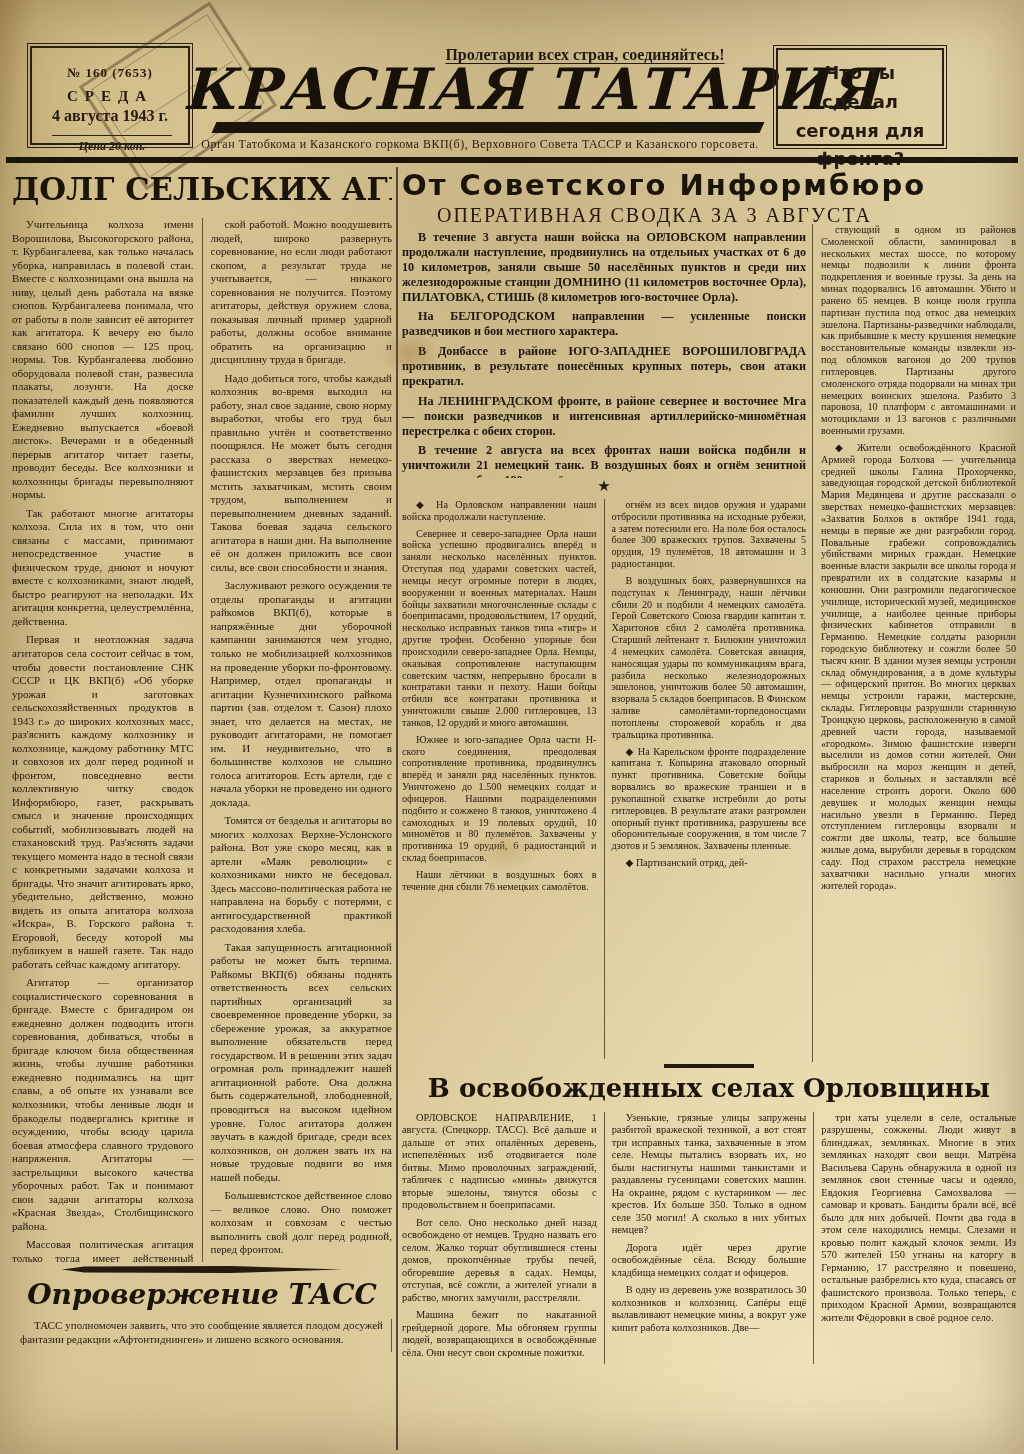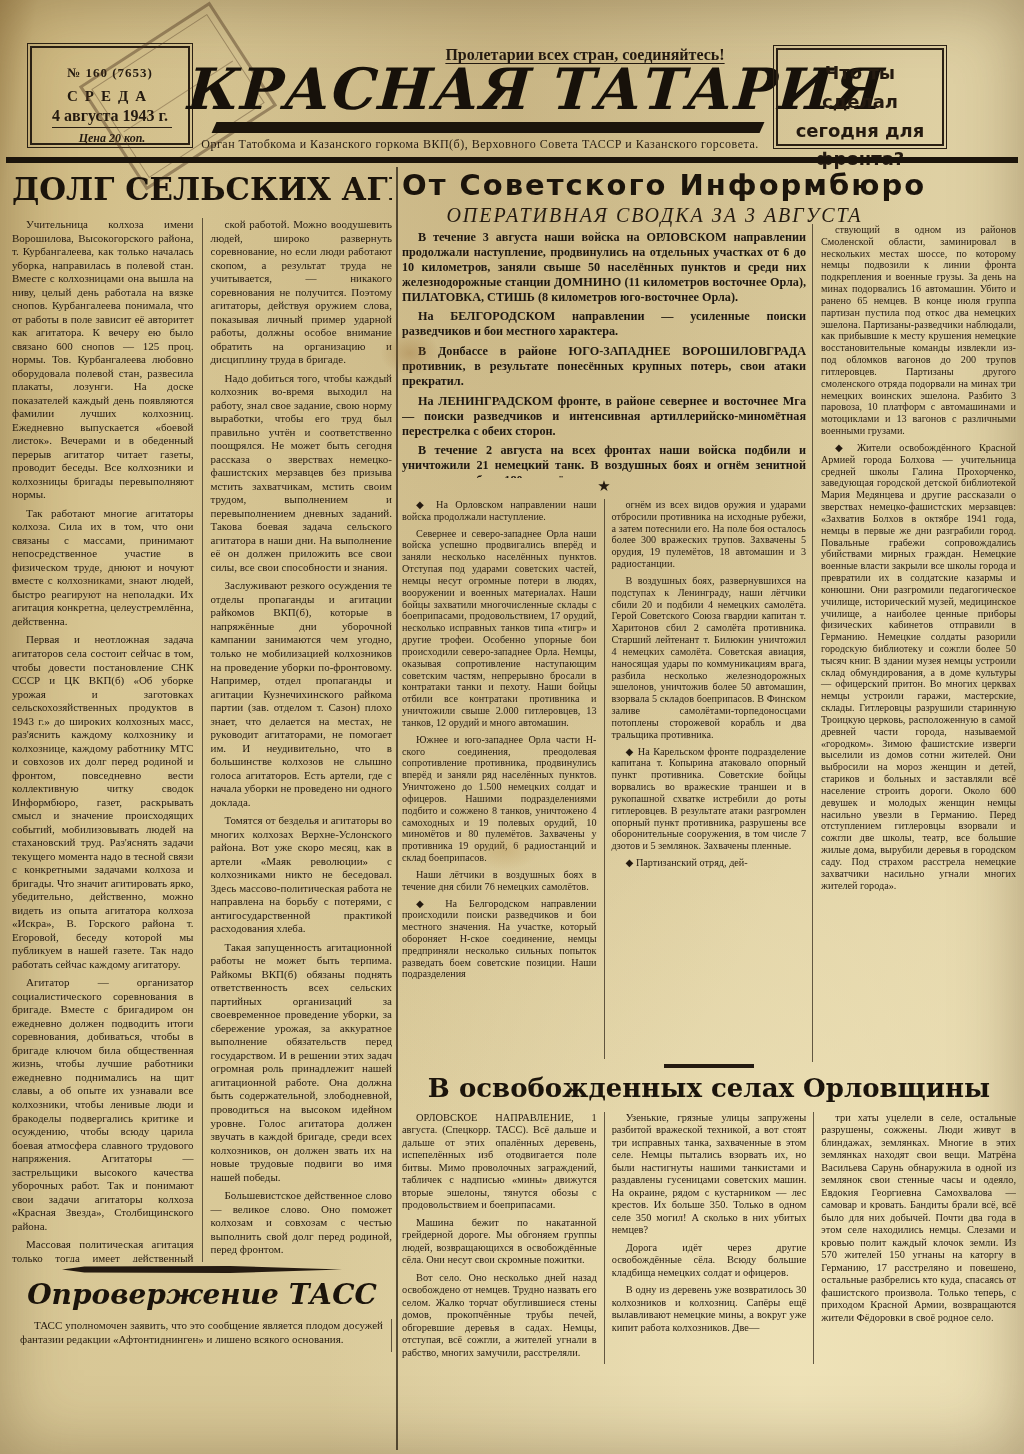--- a/index.html
+++ b/index.html
@@ -10,21 +10,21 @@
       radial-gradient(ellipse at 50% 8%, rgba(150,120,70,.25) 0%, rgba(150,120,70,0) 55%),
       linear-gradient(100deg,#b69c64 0%,#cdb77f 3%,#d8c795 18%,#dbcc9e 66%,#e7dab0 100%);
     box-shadow:inset 0 0 70px rgba(80,55,20,.4);}
   .stain{position:absolute;border-radius:50%;pointer-events:none;}
   
   #issue-box{position:absolute;left:30px;top:46px;width:160px;height:99px;border:2px solid #2a2014;
     outline:1px solid #2a2014;outline-offset:2px;text-align:center;padding-top:17px;box-sizing:border-box;}
   #issue-no{font-weight:bold;font-size:13px;letter-spacing:1px;}
   #issue-day{font-weight:bold;font-size:15px;letter-spacing:7px;margin-top:7px;}
   #issue-date{font-weight:bold;font-size:16px;margin-top:2px;}
-  #issue-price{font-weight:bold;font-style:italic;font-size:12px;margin-top:2px;border-top:1px solid #2a2014;width:120px;margin-left:20px;padding-top:3px;}
+  #issue-price{font-weight:bold;font-style:italic;font-size:12px;margin-top:10px;border-top:1px solid #2a2014;width:120px;margin-left:20px;padding-top:3px;}
   #stamp{position:absolute;left:100px;top:34px;width:150px;height:118px;transform:rotate(-33deg);
     border:3px solid rgba(72,48,28,.5);opacity:.85;pointer-events:none;}
   #stamp:before{content:"";position:absolute;left:6px;top:6px;right:6px;bottom:6px;border:1px solid rgba(72,48,28,.45);}
   #stamp:after{content:"";position:absolute;left:10px;top:50%;right:10px;height:1px;background:rgba(72,48,28,.4);}
   #slogan{position:absolute;left:415px;top:46px;width:340px;text-align:center;font-weight:bold;font-size:16px;
     text-decoration:underline;text-underline-offset:3px;}
   #masthead{position:absolute;left:188px;top:60px;width:584px;text-align:center;
     font-family:"DejaVu Serif",serif;font-style:italic;font-weight:bold;font-size:57px;line-height:1;
     color:#17110a;letter-spacing:1px;transform:skewX(-4deg);white-space:nowrap;}
   #masthead-bar{position:absolute;left:214px;top:122px;width:548px;height:11px;background:#1b140b;transform:skewX(-24deg);}
@@ -51,21 +51,21 @@
   .taper{width:280px;height:7px;margin:0 auto 5px;background:#241a10;
     clip-path:polygon(0 50%,8% 8%,60% 0,100% 50%,60% 100%,8% 92%);}
   #tass h2{margin:0 0 8px;font-family:"DejaVu Serif",serif;font-style:italic;font-weight:bold;font-size:28px;text-align:center;color:#1b140b;}
   #tass .col{font-size:11px;line-height:1.25;}
   #tass .col:first-child{border-right:1px solid rgba(42,32,18,.7);padding-right:8px;}
   #tass .col:last-child{padding-left:8px;}
   
   #ib{position:absolute;left:402px;top:168px;width:614px;height:896px;}
   #ib-head{margin:0;width:505px;font-family:"DejaVu Sans",sans-serif;font-weight:bold;font-size:29px;
     letter-spacing:2px;text-align:center;color:#1b140b;white-space:nowrap;}
-  #ib-sub{width:505px;font-style:italic;font-size:20px;letter-spacing:2px;text-align:center;margin-top:2px;}
+  #ib-sub{width:505px;font-size:20px;letter-spacing:2px;text-align:center;margin-top:2px;}
   #ib-lead{position:absolute;left:0;top:62px;width:404px;height:248px;overflow:hidden;}
   #ib-lead .para{font-weight:bold;font-size:12.2px;line-height:1.22;text-indent:16px;color:#1e1710;}
   #ib-star{position:absolute;left:0;top:309px;width:404px;text-align:center;font-size:15px;}
   #ib-cols{position:absolute;left:0;top:331px;width:404px;height:560px;overflow:hidden;}
   #ib-cols .col,( dummy ){}
   #ib-cols .col{font-size:10.2px;line-height:1.16;}
   #ib-cols .col:first-child{border-right:1px solid rgba(42,32,18,.7);padding-right:7px;}
   #ib-cols .col:last-child{padding-left:7px;}
   #ib-col3{position:absolute;left:410px;top:56px;width:204px;height:838px;overflow:hidden;
     border-left:1px solid rgba(42,32,18,.7);padding-left:8px;box-sizing:border-box;
@@ -143,43 +143,42 @@
         <p class="para">На ЛЕНИНГРАДСКОМ фронте, в районе севернее и восточнее Мга — поиски разведчиков и интенсивная артиллерийско-миномётная перестрелка с обеих сторон.</p>
         <p class="para">В течение 2 августа на всех фронтах наши войска подбили и уничтожили 21 немецкий танк. В воздушных боях и огнём зенитной артиллерии сбито 180 самолётов противника.</p>
       </div>
     <div id="ib-star">★</div>
     <div id="ib-cols" class="cols">
       <div class="col">
           <p class="para">◆ На Орловском направлении наши войска продолжали наступление.</p>
           <p class="para">Севернее и северо-западнее Орла наши войска успешно продвигались вперёд и заняли несколько населённых пунктов. Отступая под ударами советских частей, немцы несут огромные потери в людях, вооружении и военных материалах. Наши бойцы захватили многочисленные склады с боеприпасами, продовольствием, 17 орудий, несколько исправных танков типа «тигр» и другие трофеи. Особенно упорные бои происходили северо-западнее Орла. Немцы, оказывая сопротивление наступающим советским частям, непрерывно бросали в контратаки танки и пехоту. Наши бойцы отбили все контратаки противника и уничтожили свыше 2.000 гитлеровцев, 13 танков, 12 орудий и много автомашин.</p>
           <p class="para">Южнее и юго-западнее Орла части Н-ского соединения, преодолевая сопротивление противника, продвинулись вперёд и заняли ряд населённых пунктов. Уничтожено до 1.500 немецких солдат и офицеров. Нашими подразделениями подбито и сожжено 8 танков, уничтожено 4 самоходных и 19 полевых орудий, 10 миномётов и 80 пулемётов. Захвачены у противника 19 орудий, 6 радиостанций и склад боеприпасов.</p>
           <p class="para">Наши лётчики в воздушных боях в течение дня сбили 76 немецких самолётов.</p>
-          <p class="para">◆ На Белгородском направлении происходили поиски разведчиков и бои местного значения. На участке, который обороняет Н-ское соединение, немцы предприняли несколько сильных попыток разведать боем советские позиции. Наши подразделения</p>
         </div>
       <div class="col">
           <p class="para">огнём из всех видов оружия и ударами отбросили противника на исходные рубежи, а затем потеснили его. На поле боя осталось более 300 вражеских трупов. Захвачены 5 орудия, 19 пулемётов, 18 автомашин и 3 радиостанции.</p>
           <p class="para">В воздушных боях, развернувшихся на подступах к Ленинграду, наши лётчики сбили 20 и подбили 4 немецких самолёта. Герой Советского Союза гвардии капитан т. Харитонов сбил 2 самолёта противника. Старший лейтенант т. Билюкин уничтожил 4 немецких самолёта. Советская авиация, наносящая удары по коммуникациям врага, разбила несколько железнодорожных эшелонов, уничтожив более 50 автомашин, взорвала 5 складов боеприпасов. В Финском заливе самолётами-торпедоносцами потоплены сторожевой корабль и два тральщика противника.</p>
           <p class="para">◆ На Карельском фронте подразделение капитана т. Копырина атаковало опорный пункт противника. Советские бойцы ворвались во вражеские траншеи и в рукопашной схватке истребили до роты гитлеровцев. В результате атаки разгромлен опорный пункт противника, разрушены все оборонительные сооружения, в том числе 7 дзотов и 5 землянок. Захвачены пленные.</p>
           <p class="para">◆ Партизанский отряд, дей-</p>
         </div>
     </div>
     <div id="ib-col3">
         <p class="para">ствующий в одном из районов Смоленской области, заминировал в нескольких местах шоссе, по которому немцы подвозили к линии фронта подкрепления и военные грузы. За день на минах подорвались 16 автомашин. Убито и ранено 65 немцев. В конце июля группа партизан пустила под откос два немецких эшелона. Партизаны-разведчики наблюдали, как прибывшие к месту крушения немецкие восстановительные команды извлекли из-под обломков вагонов до 200 трупов гитлеровцев. Партизаны другого смоленского отряда подорвали на минах три немецких воинских эшелона. Разбито 3 паровоза, 10 платформ с автомашинами и мотоциклами и 13 вагонов с различными военными грузами.</p>
         <p class="para">◆ Жители освобождённого Красной Армией города Болхова — учительница средней школы Галина Прохорченко, заведующая городской детской библиотекой Мария Медянцева и другие рассказали о зверствах немецко-фашистских мерзавцев: «Захватив Болхов в октябре 1941 года, немцы в первые же дни разграбили город. Повальные грабежи сопровождались убийствами мирных граждан. Немецкие военные власти закрыли все школы города и превратили их в солдатские казармы и конюшни. Они разгромили педагогическое училище, исторический музей, медицинское училище, а наиболее ценные приборы физических кабинетов отправили в Германию. Немецкие солдаты разорили городскую библиотеку и сожгли более 50 тысяч книг. В здании музея немцы устроили склад обмундирования, а в доме культуры — офицерский притон. Во многих церквах немцы устроили гаражи, мастерские, склады. Гитлеровцы разрушили старинную Троицкую церковь, расположенную в самой древней части города, называемой «городком». Зимою фашистские изверги выселили из домов сотни жителей. Они выбросили на мороз женщин и детей, стариков и больных и заставляли всё население строить дороги. Около 600 девушек и молодых женщин немцы насильно увезли в Германию. Перед отступлением гитлеровцы взорвали и сожгли две школы, театр, все большие жилые дома, вырубили деревья в городском саду. Под страхом расстрела немецкие захватчики насильно угнали многих жителей города».</p>
       </div>
   </div>
 
   <div id="orl">
     <div class="dash"></div>
     <h2>В освобожденных селах Орловщины</h2>
     <div class="cols">
       <div class="col">
           <p class="para">ОРЛОВСКОЕ НАПРАВЛЕНИЕ, 1 августа. (Спецкорр. ТАСС). Всё дальше и дальше от этих опалённых деревень, испепелённых изб отодвигается поле битвы. Мимо проволочных заграждений, табличек с надписью «мины» движутся вторые эшелоны, тянутся обозы с продовольствием и боеприпасами.</p>
+          <p class="para">Вот село. Оно несколько дней назад освобождено от немцев. Трудно назвать его селом. Жалко торчат обуглившиеся стены домов, прокопчённые трубы печей, обгоревшие деревья в садах. Немцы, отступая, всё сожгли, а жителей угнали в рабство, многих замучили, расстреляли.</p>
           <p class="para">Машина бежит по накатанной грейдерной дороге. Мы обгоняем группы людей, возвращающихся в освобождённые сёла. Они несут свои скромные пожитки.</p>
-          <p class="para">Вот село. Оно несколько дней назад освобождено от немцев. Трудно назвать его селом. Жалко торчат обуглившиеся стены домов, прокопчённые трубы печей, обгоревшие деревья в садах. Немцы, отступая, всё сожгли, а жителей угнали в рабство, многих замучили, расстреляли.</p>
         </div>
       <div class="col">
           <p class="para">Узенькие, грязные улицы запружены разбитой вражеской техникой, а вот стоят три исправных танка, захваченные в этом селе. Немцы пытались взорвать их, но были настигнуты нашими танкистами и раздавлены гусеницами советских машин. На окраине, рядом с кустарником — лес крестов. Их больше 350. Только в одном селе 350 могил! А сколько в них убитых немцев?</p>
           <p class="para">Дорога идёт через другие освобождённые сёла. Всюду большие кладбища немецких солдат и офицеров.</p>
           <p class="para">В одну из деревень уже возвратилось 30 колхозников и колхозниц. Сапёры ещё вылавливают немецкие мины, а вокруг уже кипит работа колхозников. Две—</p>
         </div>
       <div class="col">
           <p class="para">три хаты уцелели в селе, остальные разрушены, сожжены. Люди живут в блиндажах, землянках. Многие в этих землянках находят свои вещи. Матрёна Васильева Сарунь обнаружила в одной из землянок свои стенные часы и одеяло, Евдокия Георгиевна Самохвалова — самовар и кровать. Бандиты брали всё, всё было для них добычей. Почти два года в этом селе находились немцы. Слезами и кровью полит каждый клочок земли. Из 570 жителей 150 угнаны на каторгу в Германию, 17 расстреляно и повешено, остальные разбрелись кто куда, спасаясь от фашистского произвола. Только теперь, с приходом Красной Армии, возвращаются жители Фёдоровки в своё родное село.</p>
         </div>
     </div>

